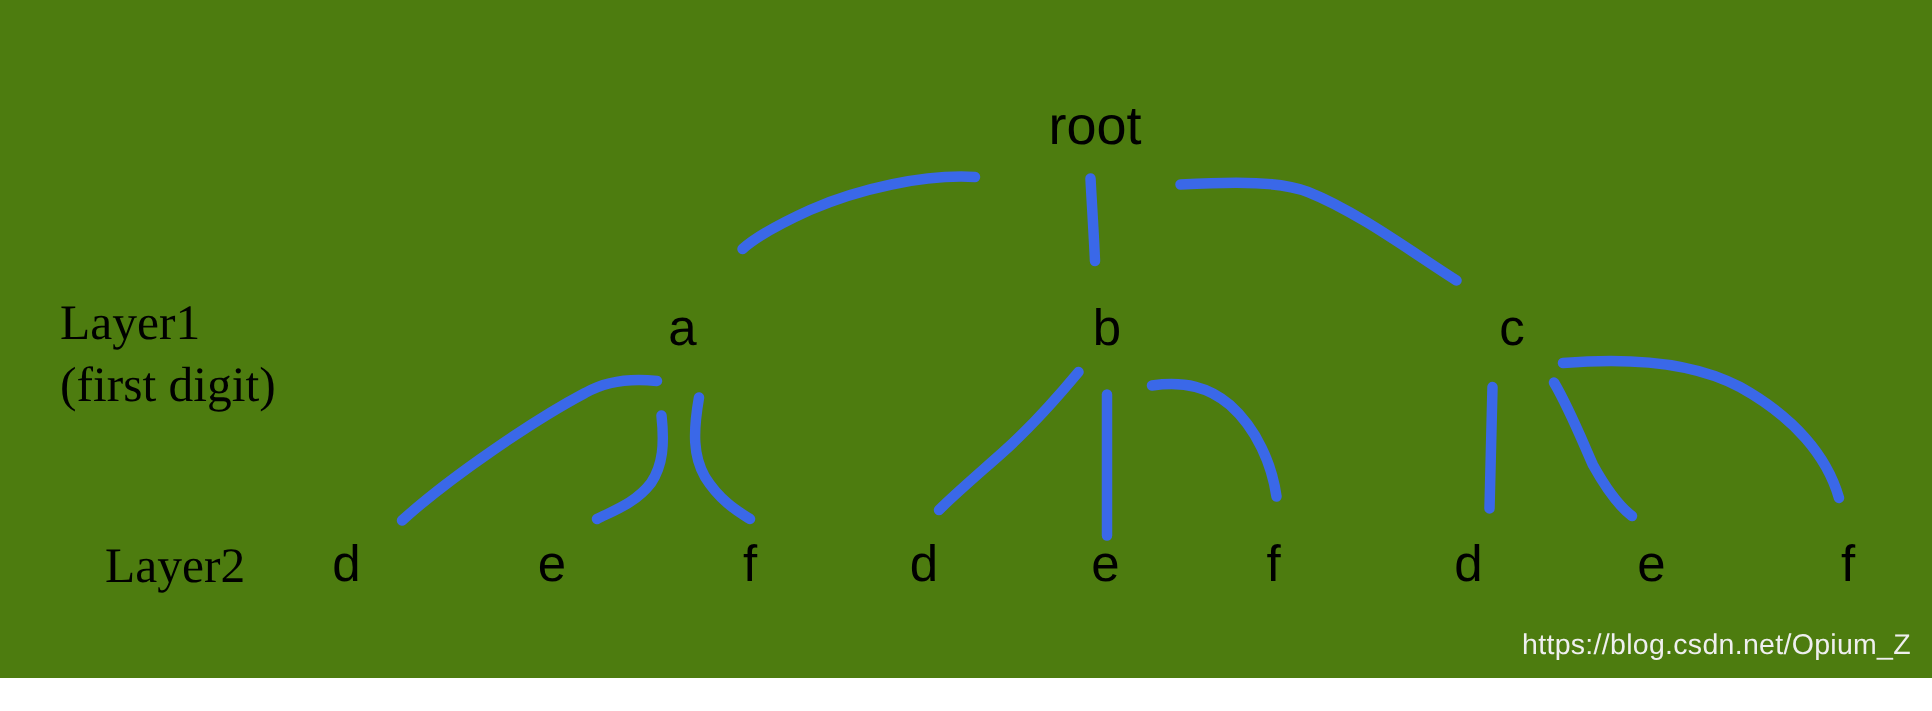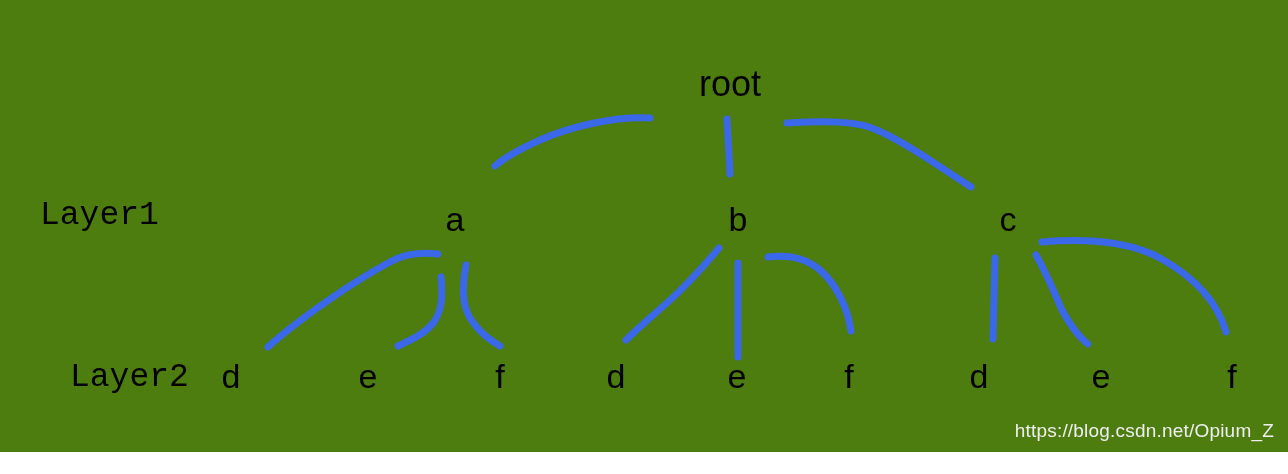--- a/index.html
+++ b/index.html
@@ -41,21 +41,21 @@
     white-space: nowrap;
     transform: translate(-50%, -100%);
     user-select: none;
   }
   .node-label.root {
     font-size: 36px;
   }
   .layer-label {
     position: absolute;
     color: #000000;
-    font-family: Liberation Mono, monospace;
+    font-family: Liberation Serif, serif;
     font-size: 33px;
     line-height: 1.23;
     white-space: nowrap;
     user-select: none;
   }
   .layer-label .sub-line {
     display: block;
   }
   #watermark {
     position: absolute;
@@ -101,20 +101,21 @@
       <div class="node-label" style="left: 737px; top: 393px; color: rgb(0, 0, 0);">e</div>
       <div class="node-label" style="left: 849px; top: 393px; color: rgb(0, 0, 0);">f</div>
       <div class="node-label" style="left: 979px; top: 393px; color: rgb(0, 0, 0);">d</div>
       <div class="node-label" style="left: 1101px; top: 393px; color: rgb(0, 0, 0);">e</div>
       <div class="node-label" style="left: 1232px; top: 393px; color: rgb(0, 0, 0);">f</div>
     </div>
 
   <div id="label-layer">
       <div class="layer-label" style="left: 40px; top: 196px;">
         <span class="sub-line">Layer1</span>
+        <span class="sub-line">(first digit)</span>
       </div>
       <div class="layer-label" style="left: 34px; top: 358px; margin-left: 36px;">
         <span class="sub-line">Layer2</span>
       </div>
     </div>
 
   <div id="watermark">https://blog.csdn.net/Opium_Z</div>
 
 </div>
 

